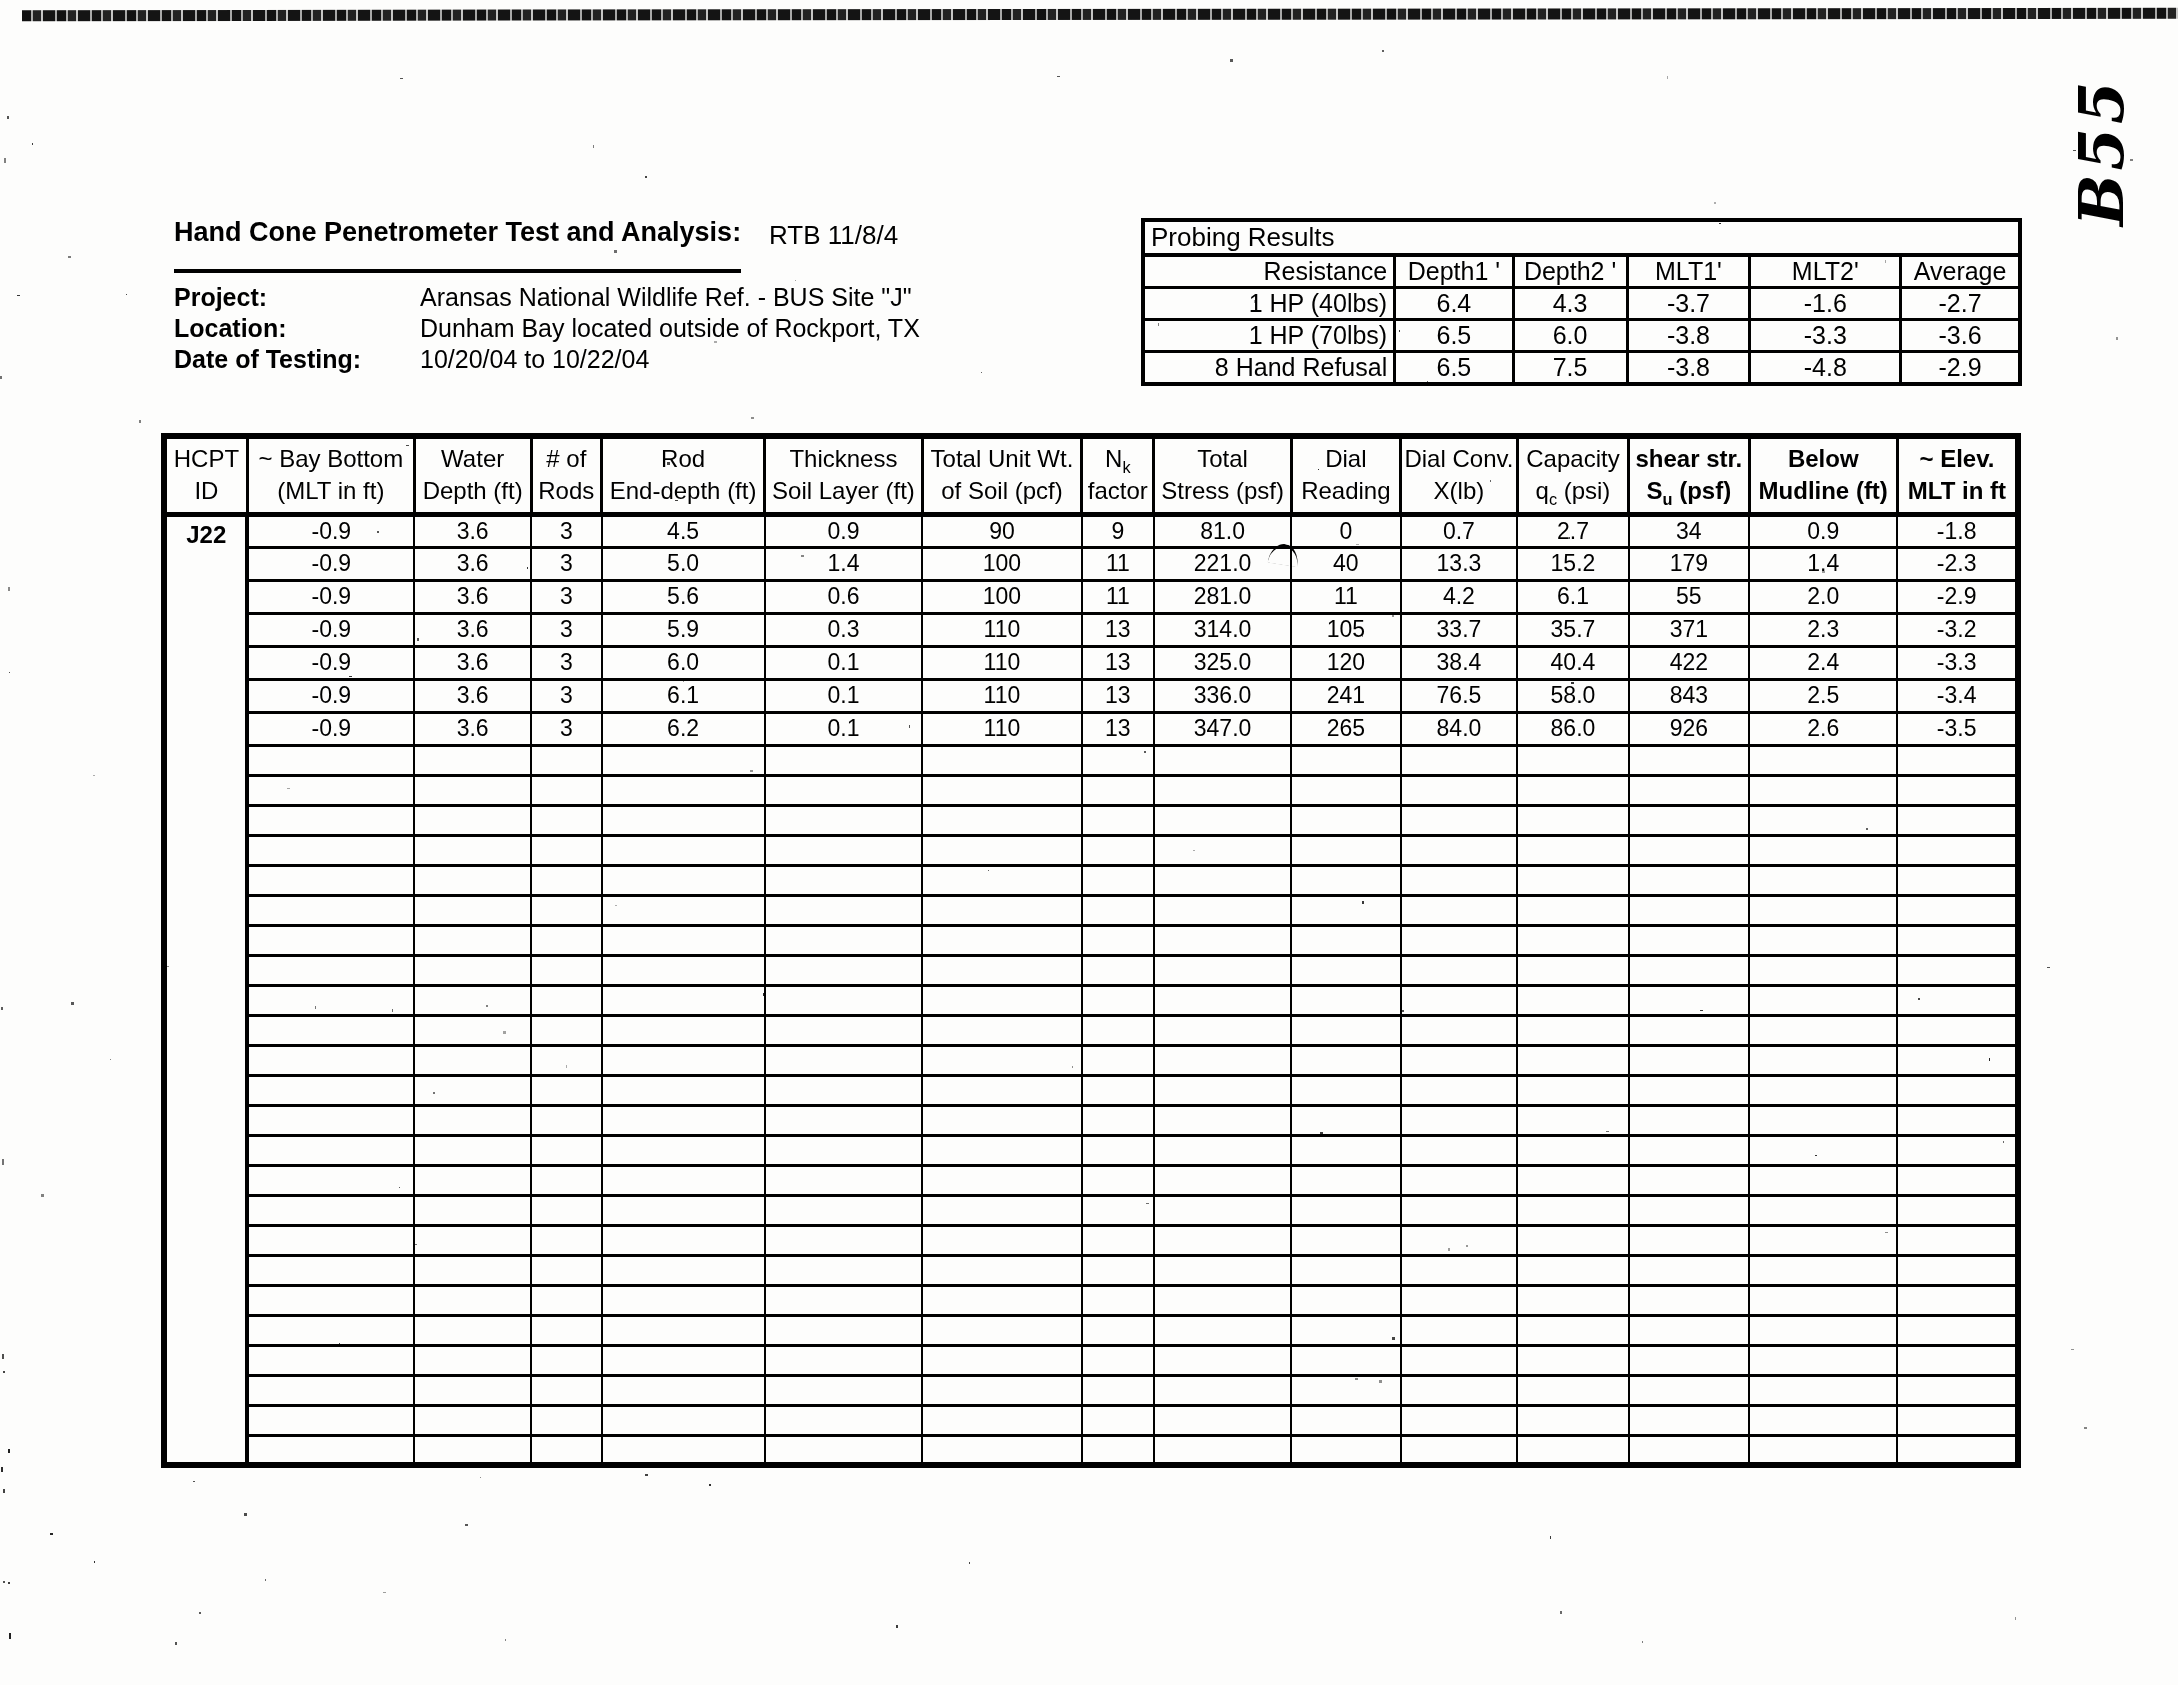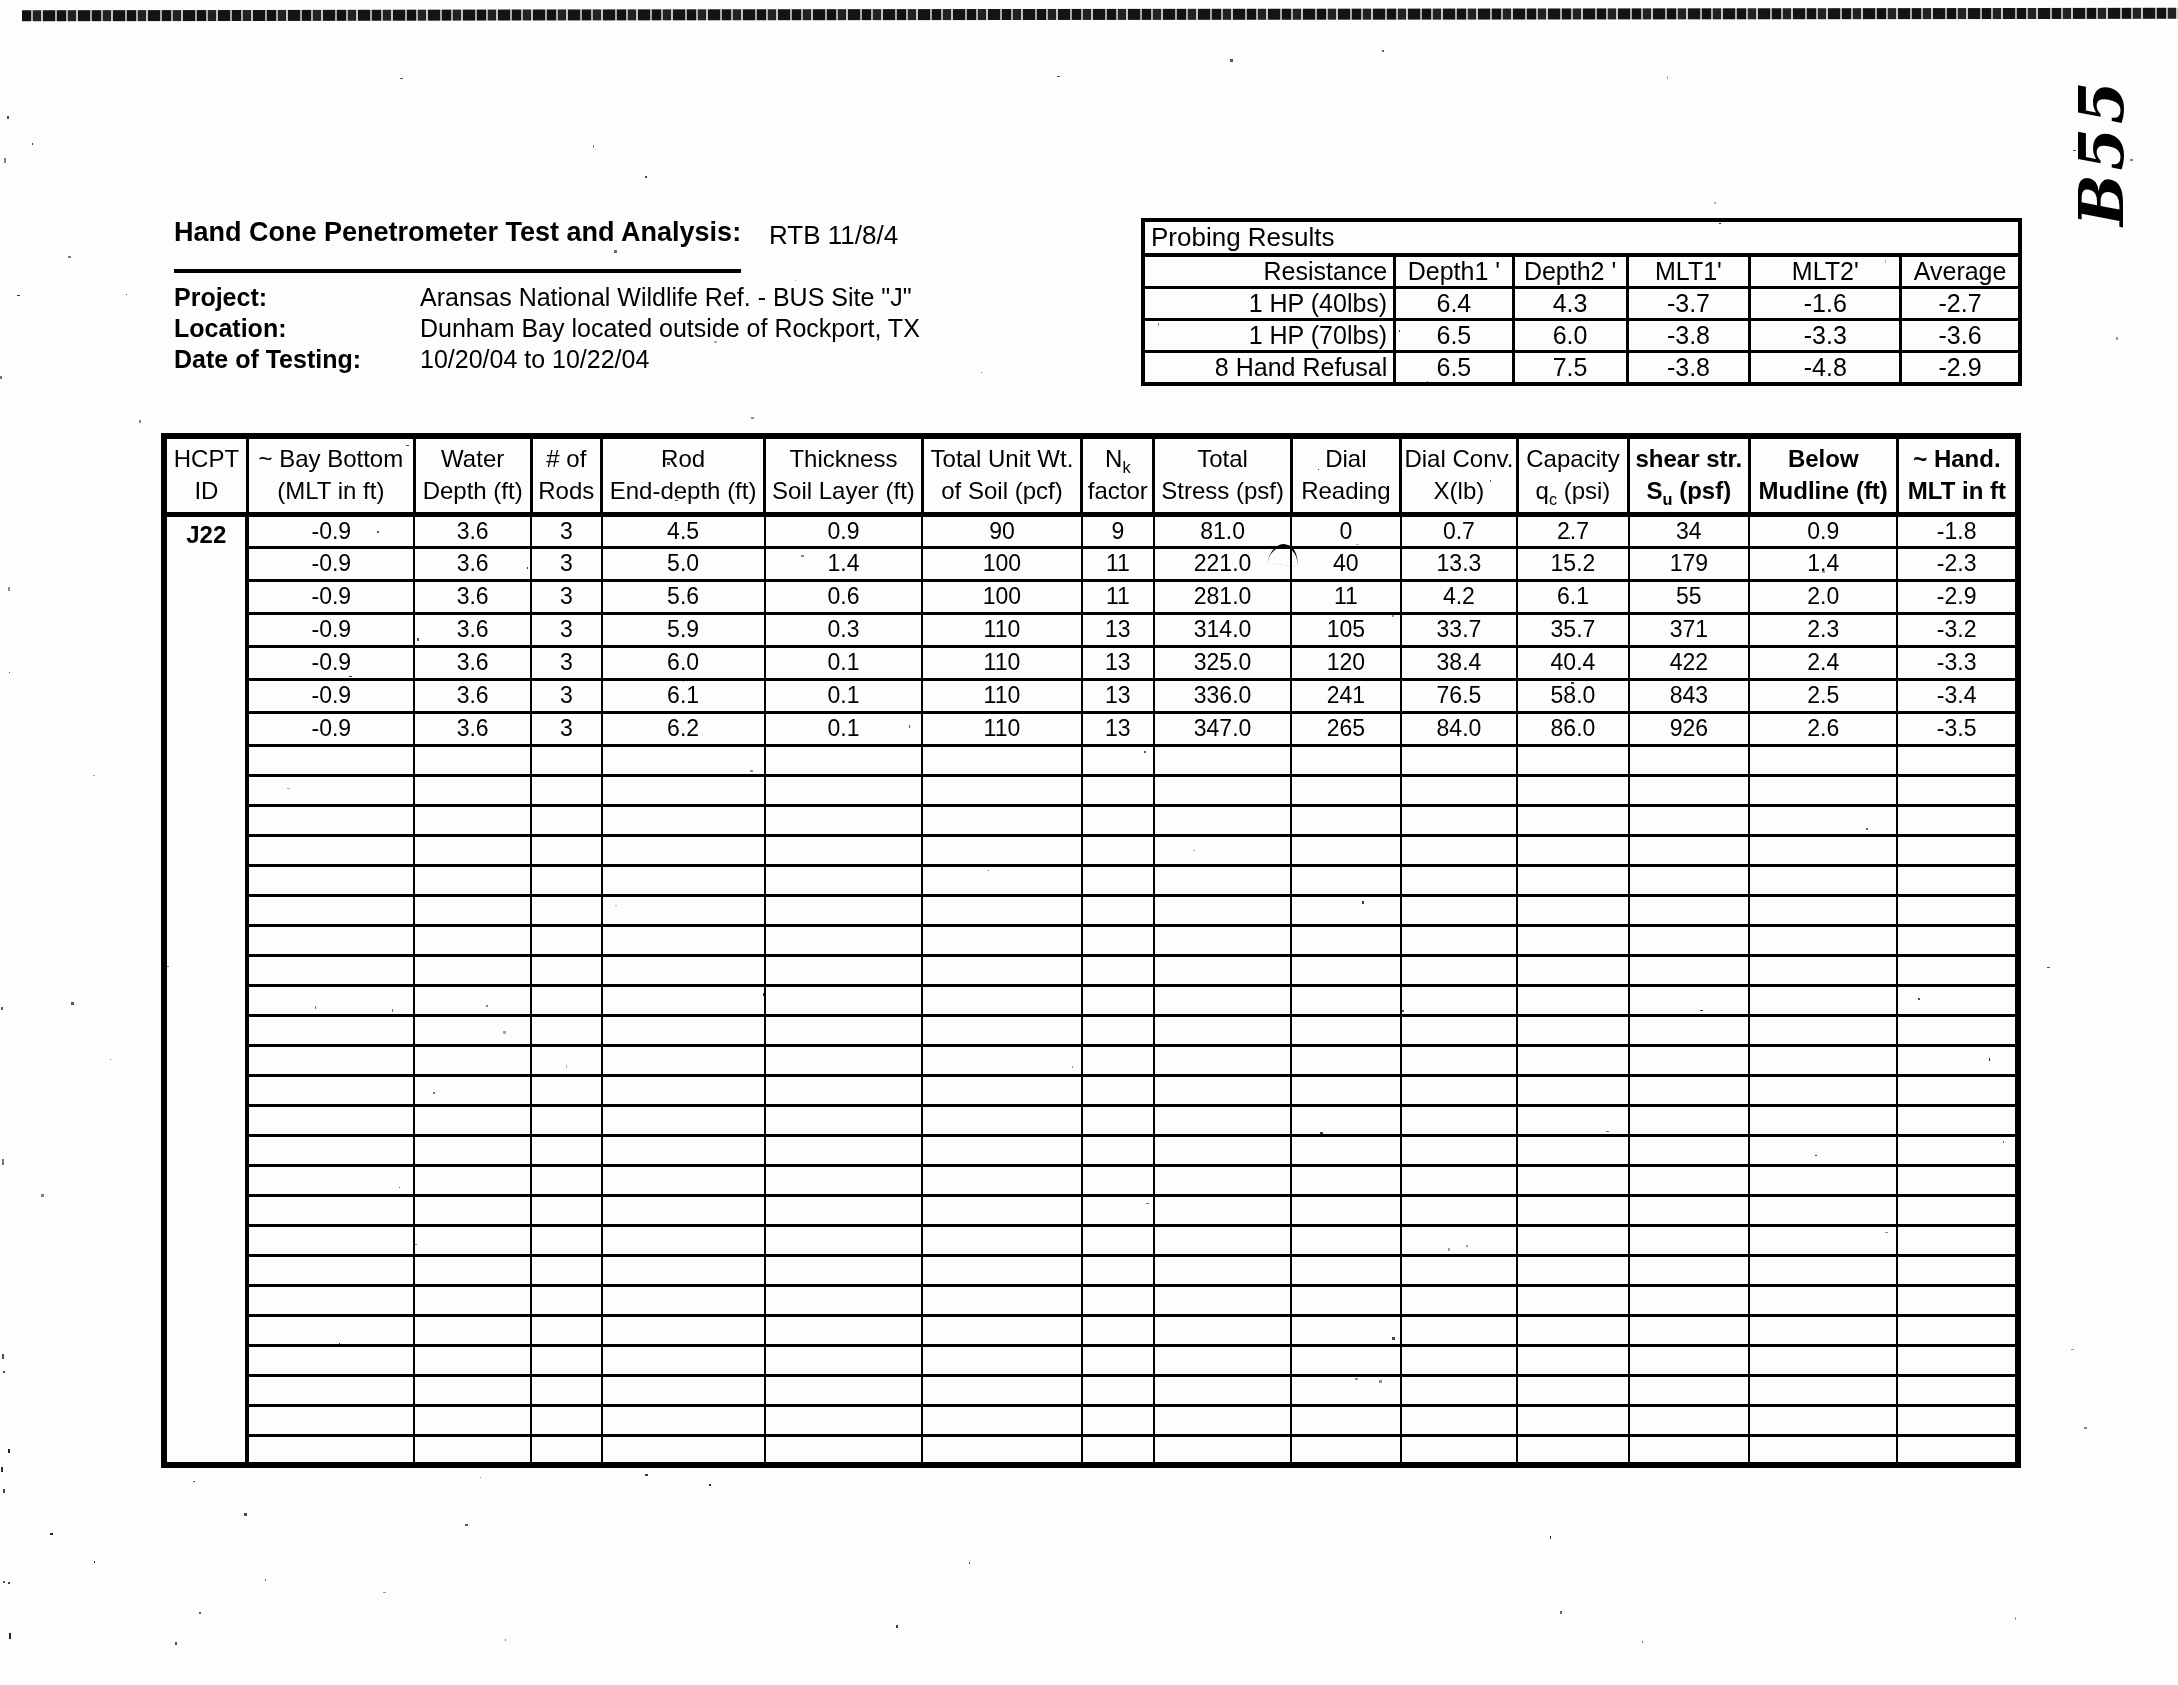--- a/index.html
+++ b/index.html
@@ -232,21 +232,21 @@
           </th>
           <th class="bold">
             <div><span>shear str.</span></div>
             <div><span>S</span><sub>u</sub><span> (psf)</span></div>
           </th>
           <th class="bold">
             <div><span>Below</span></div>
             <div><span>Mudline (ft)</span></div>
           </th>
           <th class="bold">
-            <div><span>~ Hand.</span></div>
+            <div><span>~ Elev.</span></div>
             <div><span>MLT in ft</span></div>
           </th>
         </tr>
       </thead>
       <tbody>
         <tr class="data-row">
           <td class="id-cell" rowspan="31">J22</td>
           <td>-0.9</td>
           <td>3.6</td>
           <td>3</td>

